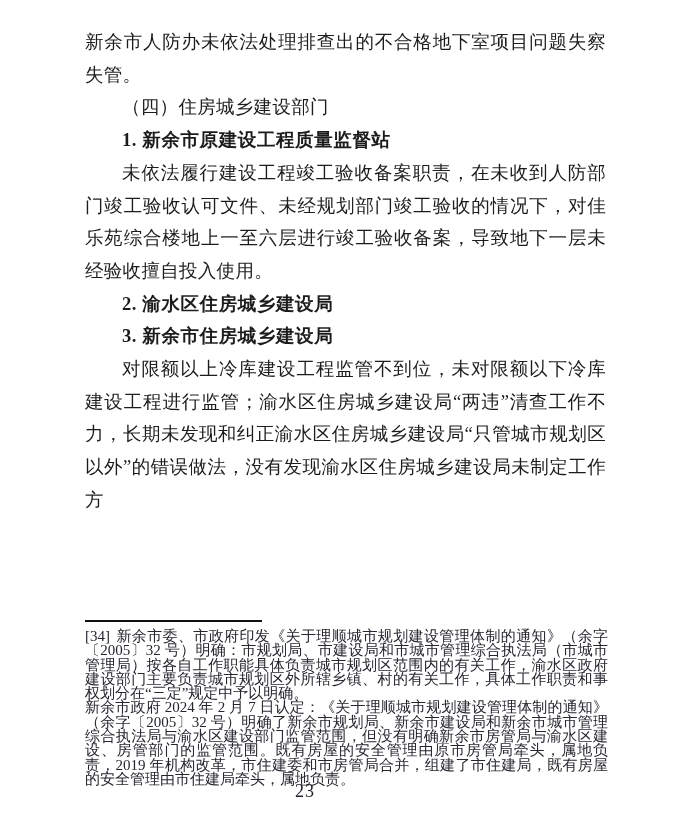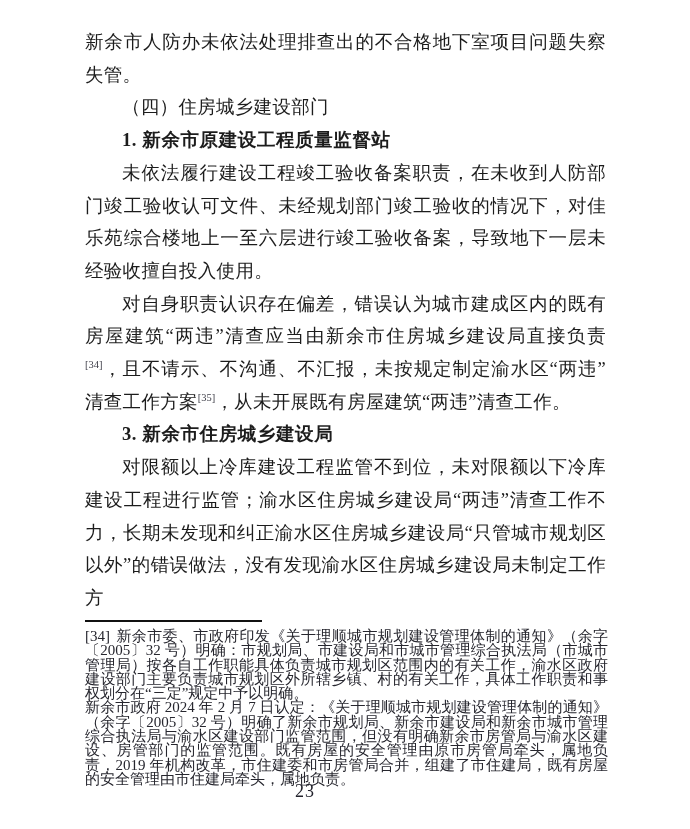--- a/index.html
+++ b/index.html
@@ -85,21 +85,21 @@
 </head>
 <body>
 
 <div class="page">
 
   <div class="body-text">
     <p class="para-cont">新余市人防办未依法处理排查出的不合格地下室项目问题失察失管。</p>
     <p class="heading-kaiti">（四）住房城乡建设部门</p>
     <p class="heading-bold">1. 新余市原建设工程质量监督站</p>
     <p class="para">未依法履行建设工程竣工验收备案职责，在未收到人防部门竣工验收认可文件、未经规划部门竣工验收的情况下，对佳乐苑综合楼地上一至六层进行竣工验收备案，导致地下一层未经验收擅自投入使用。</p>
-    <p class="para"><span>对自身职责认识存在偏差，错误认为城市建成区内的既有房屋建筑“两违”清查应当由新余市住房城乡建设局直接负责</span><span class="fn-ref">[34]</span><span>，且不请示、不沟通、不汇报，未按规定制定渝水区“两违”清查工作方案</span><span class="fn-ref">[35]</span><span>，从未开展既有房屋建筑“两违”清查工作。</span></p>
+    <p class="heading-bold">2. 渝水区住房城乡建设局</p>
     <p class="heading-bold">3. 新余市住房城乡建设局</p>
     <p class="para">对限额以上冷库建设工程监管不到位，未对限额以下冷库建设工程进行监管；渝水区住房城乡建设局“两违”清查工作不力，长期未发现和纠正渝水区住房城乡建设局“只管城市规划区以外”的错误做法，没有发现渝水区住房城乡建设局未制定工作方</p>
   </div>
 
   <div class="footnote-sep"></div>
 
   <div class="footnotes">
     <p class="footnote-para"><span class="fn-label">[34]</span><span>新余市委、市政府印发《关于理顺城市规划建设管理体制的通知》（余字〔2005〕32 号）明确：市规划局、市建设局和市城市管理综合执法局（市城市管理局）按各自工作职能具体负责城市规划区范围内的有关工作，渝水区政府建设部门主要负责城市规划区外所辖乡镇、村的有关工作，具体工作职责和事权划分在“三定”规定中予以明确。</span></p>
     <p class="footnote-para">新余市政府 2024 年 2 月 7 日认定：《关于理顺城市规划建设管理体制的通知》（余字〔2005〕32 号）明确了新余市规划局、新余市建设局和新余市城市管理综合执法局与渝水区建设部门监管范围，但没有明确新余市房管局与渝水区建设、房管部门的监管范围。既有房屋的安全管理由原市房管局牵头，属地负责，2019 年机构改革，市住建委和市房管局合并，组建了市住建局，既有房屋的安全管理由市住建局牵头，属地负责。</p>
   </div>

